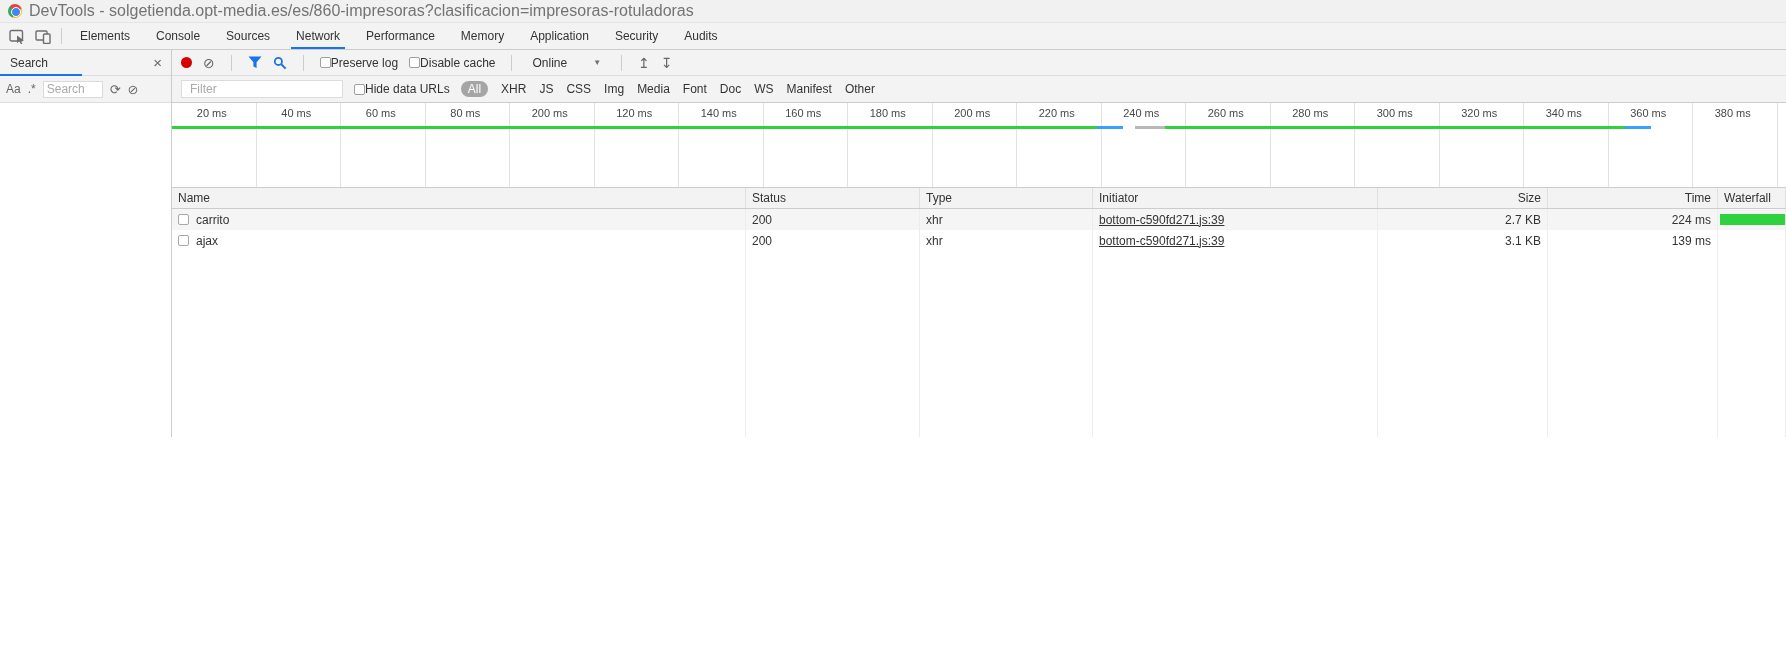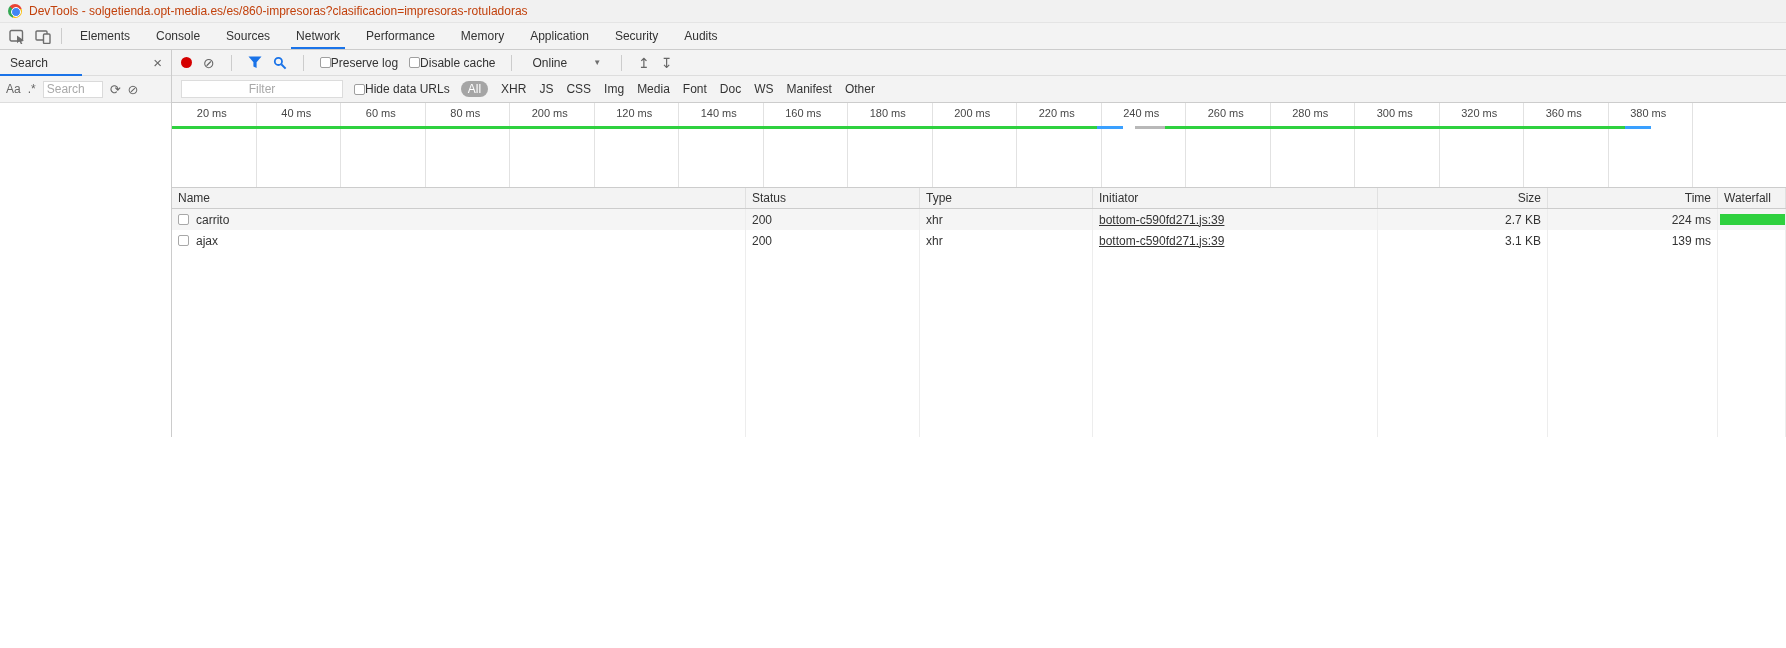--- a/index.html
+++ b/index.html
@@ -11,21 +11,21 @@
   }
   .app { width:1786px; height:648px; background:#fff; }
 
   
   .titlebar { height:23px; background:#f1f1f1; border-bottom:1px solid #e4e4e4;
               display:flex; align-items:center; padding-left:8px; gap:7px; }
   .chrome-icon { width:14px; height:14px; border-radius:50%; position:relative; flex:none;
     background:conic-gradient(from -45deg,#ea4335 0 115deg,#fbbc05 115deg 245deg,#34a853 245deg 360deg); }
   .chrome-icon::after { content:""; position:absolute; left:3px; top:3px; width:8px; height:8px;
     border-radius:50%; background:#4285f4; border:1.6px solid #fff; }
-  .title-text { color:#c2410c; font-size:12px; white-space:nowrap; }
+  .title-text { color:#737373; font-size:16px; white-space:nowrap; }
 
   
   .tabbar { height:27px; background:#f3f3f3; border-bottom:1px solid #ccc;
             display:flex; align-items:center; padding:0 4px; }
   .icon-btn { width:26px; height:26px; display:flex; align-items:center; justify-content:center;
               color:#6e6e6e; cursor:pointer; flex:none; }
   .vsep { width:1px; height:16px; background:#ccc; margin:0 5px; flex:none; }
   .tabs { display:flex; height:100%; }
   .tab { padding:0 13px; display:flex; align-items:center; color:#333; position:relative;
          cursor:pointer; white-space:nowrap; }
@@ -64,21 +64,21 @@
   .checkbox { width:11px; height:11px; border:1px solid #9f9f9f; border-radius:2px; background:#fff;
               display:inline-block; flex:none; cursor:pointer; }
   .throttle { display:flex; align-items:center; gap:26px; cursor:pointer; padding:0 4px; }
   .caret { font-size:8px; color:#6e6e6e; }
   .funnel-icon,.mag-icon { display:flex; align-items:center; cursor:pointer; }
 
   
   .filter-bar { height:27px; background:#f3f3f3; border-bottom:1px solid #ccc;
                 display:flex; align-items:center; gap:11px; padding:0 9px; flex:none; }
   .filter-input { width:162px; height:18px; border:1px solid #dcdcdc; background:#fff;
-                  font:inherit; font-size:12px; padding:0 8px; outline:none;text-align:center; }
+                  font:inherit; font-size:12px; padding:0 8px; outline:none; }
   .filter-input::placeholder { color:#a9a9a9; }
   .type-filters { display:flex; align-items:center; gap:13px; }
   .type-filter { color:#333; cursor:pointer; white-space:nowrap; }
   .type-filter.selected { background:#a5a5a5; color:#fff; border-radius:8px; padding:1px 7px; }
 
   
   .overview { height:85px; position:relative; border-bottom:1px solid #ccc;
               overflow:hidden; background:#fff; flex:none; }
   .ticks { display:flex; height:100%; }
   .tick { width:84.5px; flex:none; border-right:1px solid #e2e2e2; font-size:11px; color:#474747;
@@ -230,20 +230,21 @@
             <div class="tick">140 ms</div>
             <div class="tick">160 ms</div>
             <div class="tick">180 ms</div>
             <div class="tick">200 ms</div>
             <div class="tick">220 ms</div>
             <div class="tick">240 ms</div>
             <div class="tick">260 ms</div>
             <div class="tick">280 ms</div>
             <div class="tick">300 ms</div>
             <div class="tick">320 ms</div>
+            <div class="tick">340 ms</div>
             <div class="tick">360 ms</div>
             <div class="tick">380 ms</div>
           </div>
         <div class="bars-lane" id="overview-bars">
             <div class="bar-seg" style="left: 0px; width: 925.275px; background: rgb(47, 209, 63);"></div>
             <div class="bar-seg" style="left: 925.275px; width: 25.35px; background: rgb(58, 160, 255);"></div>
             <div class="bar-seg" style="left: 963.3px; width: 29.575px; background: rgb(184, 184, 184);"></div>
             <div class="bar-seg" style="left: 992.875px; width: 460.525px; background: rgb(47, 209, 63);"></div>
             <div class="bar-seg" style="left: 1453.4px; width: 25.35px; background: rgb(58, 160, 255);"></div>
           </div>

